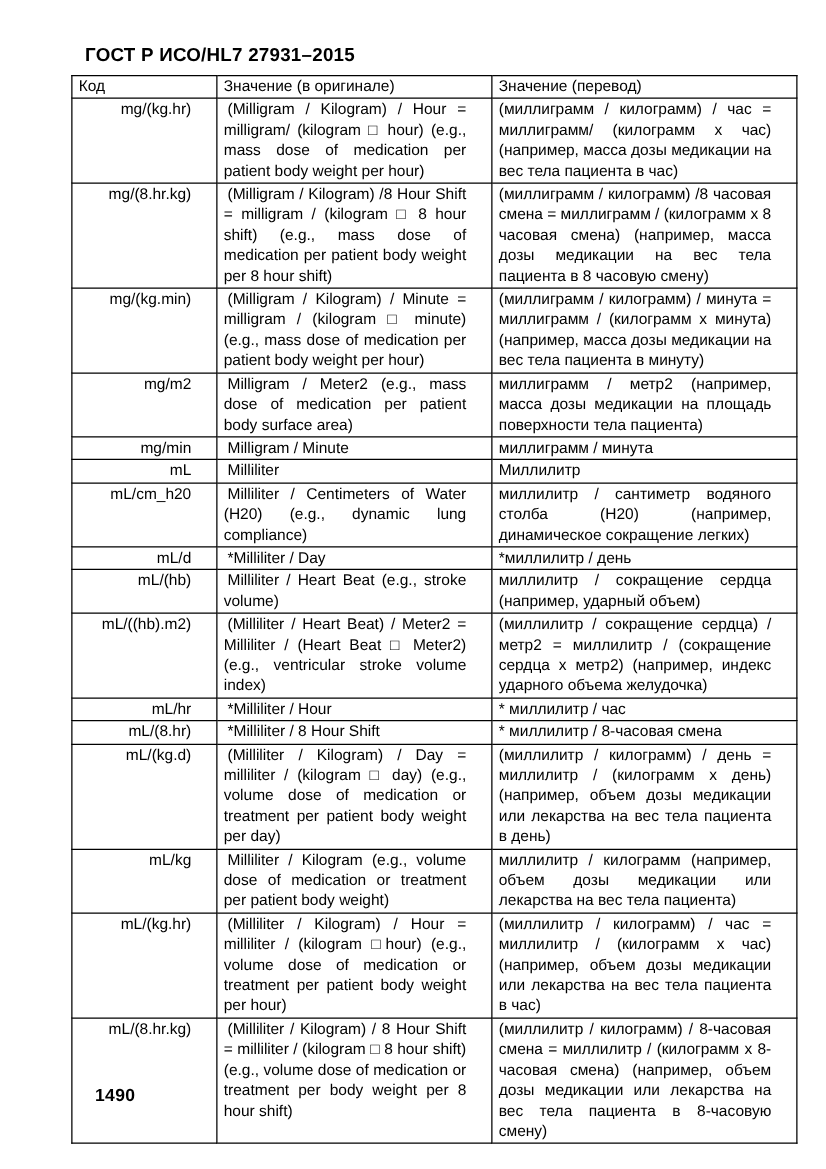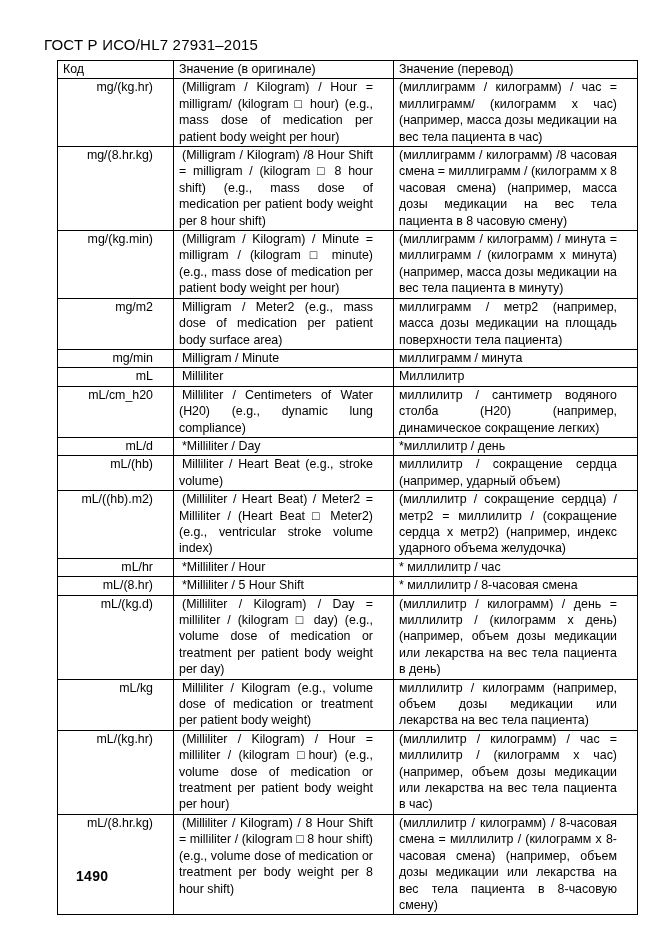--- a/index.html
+++ b/index.html
@@ -10,24 +10,24 @@
   body {
     width: 661px;
     height: 935px;
     overflow: hidden;
     font-family: "Liberation Sans", sans-serif;
     color: #000000;
     position: relative;
   }
   .doc-title {
     position: absolute;
-    left: 44px;
+    left: 68px;
     top: 36px;
     font-size: 15px;
-    font-weight: normal;
+    font-weight: bold;
     letter-spacing: 0.2px;
     white-space: nowrap;
   }
   table.units-table {
     position: absolute;
     left: 57px;
     top: 60px;
     width: 580px;
     border-collapse: collapse;
     table-layout: fixed;
@@ -137,21 +137,21 @@
       <td class="original-cell">(Milliliter / Heart Beat) / Meter2 = Milliliter / (Heart Beat □ Meter2) (e.g., ventricular stroke volume index)</td>
       <td class="translation-cell">(миллилитр / сокращение сердца) / метр2 = миллилитр / (сокращение сердца х метр2) (например, индекс ударного объема желудочка)</td>
     </tr>
     <tr>
       <td class="code-cell">mL/hr</td>
       <td class="original-cell">*Milliliter / Hour</td>
       <td class="translation-cell">* миллилитр / час</td>
     </tr>
     <tr>
       <td class="code-cell">mL/(8.hr)</td>
-      <td class="original-cell">*Milliliter / 5 Hour Shift</td>
+      <td class="original-cell">*Milliliter / 8 Hour Shift</td>
       <td class="translation-cell">* миллилитр / 8-часовая смена</td>
     </tr>
     <tr>
       <td class="code-cell">mL/(kg.d)</td>
       <td class="original-cell">(Milliliter / Kilogram) / Day = milliliter / (kilogram □ day) (e.g., volume dose of medication or treatment per patient body weight per day)</td>
       <td class="translation-cell">(миллилитр / килограмм) / день = миллилитр / (килограмм х день) (например, объем дозы медикации или лекарства на вес тела пациента в день)</td>
     </tr>
     <tr>
       <td class="code-cell">mL/kg</td>
       <td class="original-cell">Milliliter / Kilogram (e.g., volume dose of medication or treatment per patient body weight)</td>

